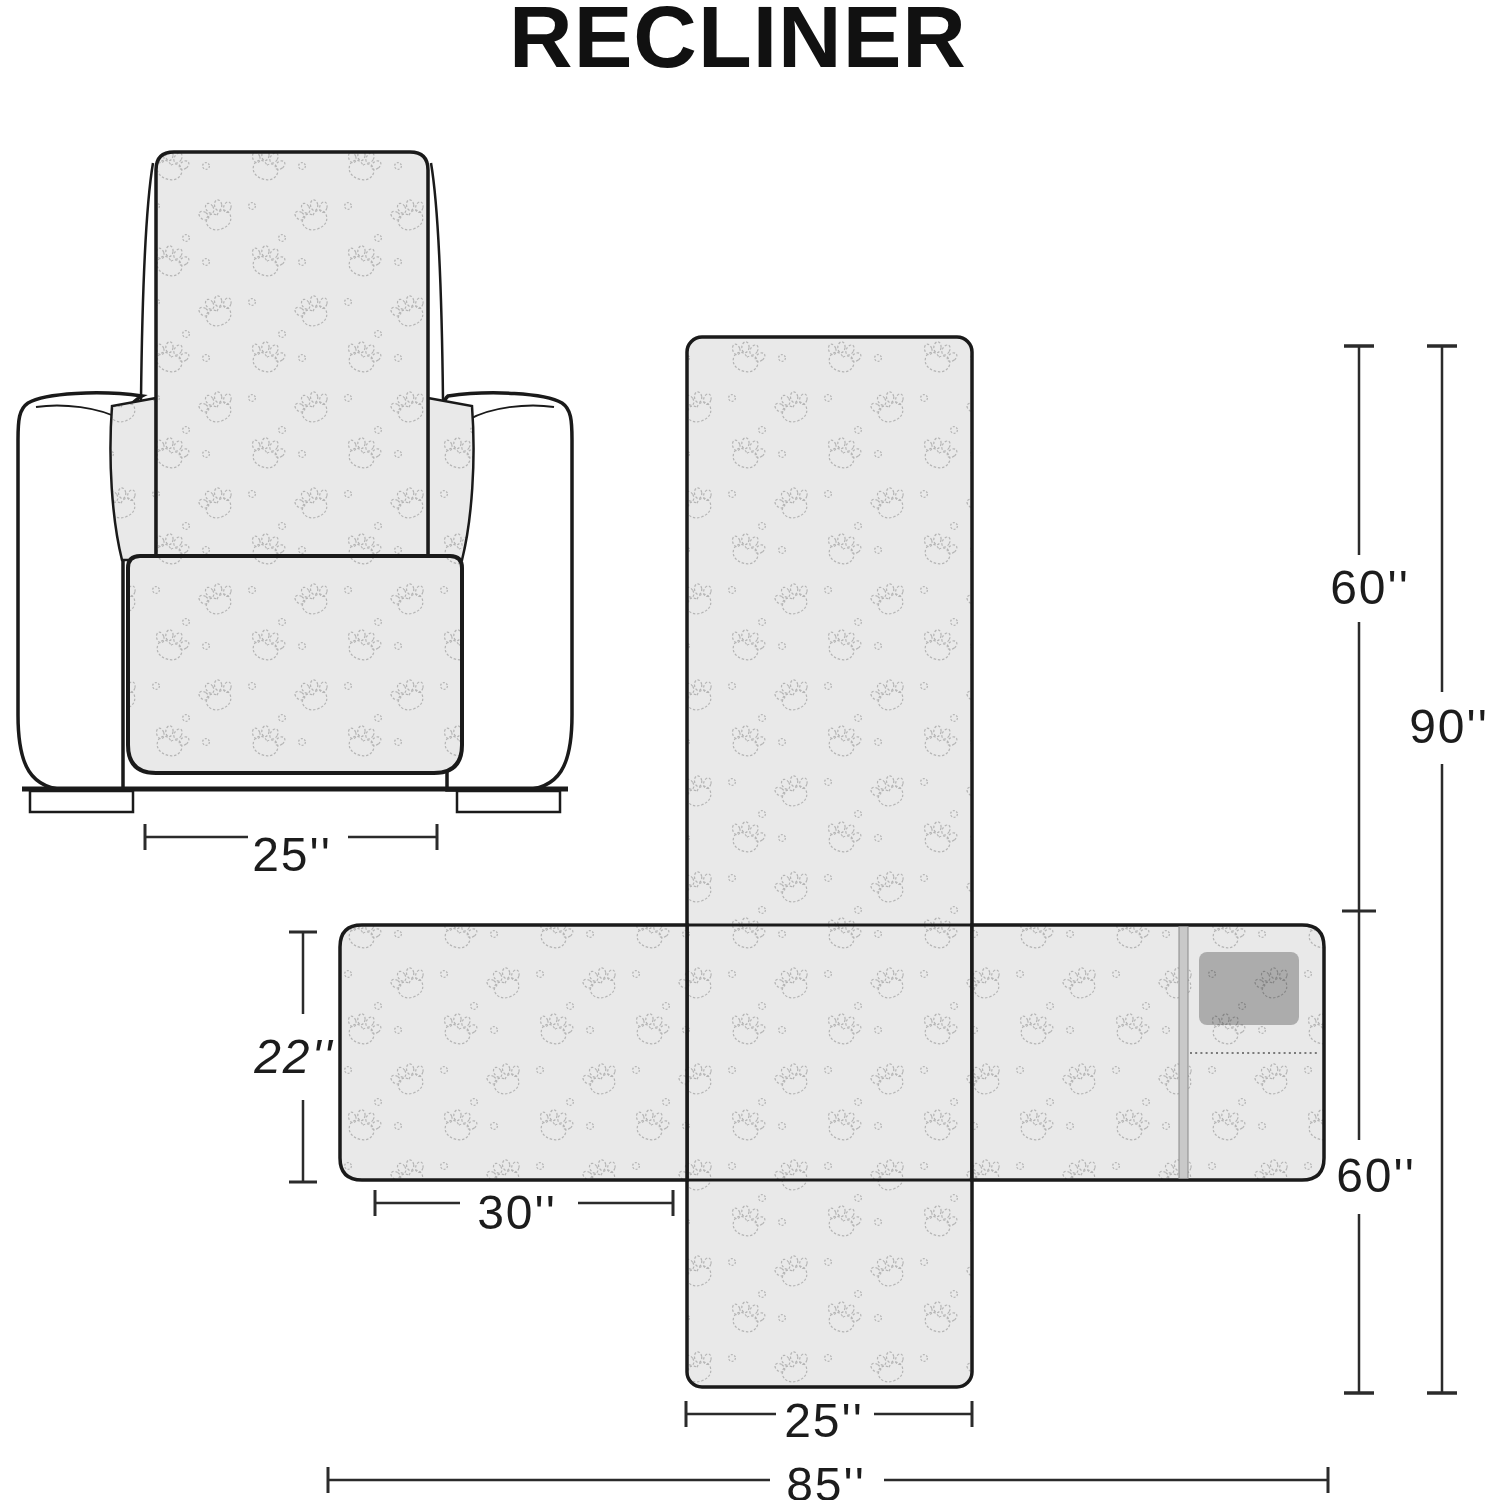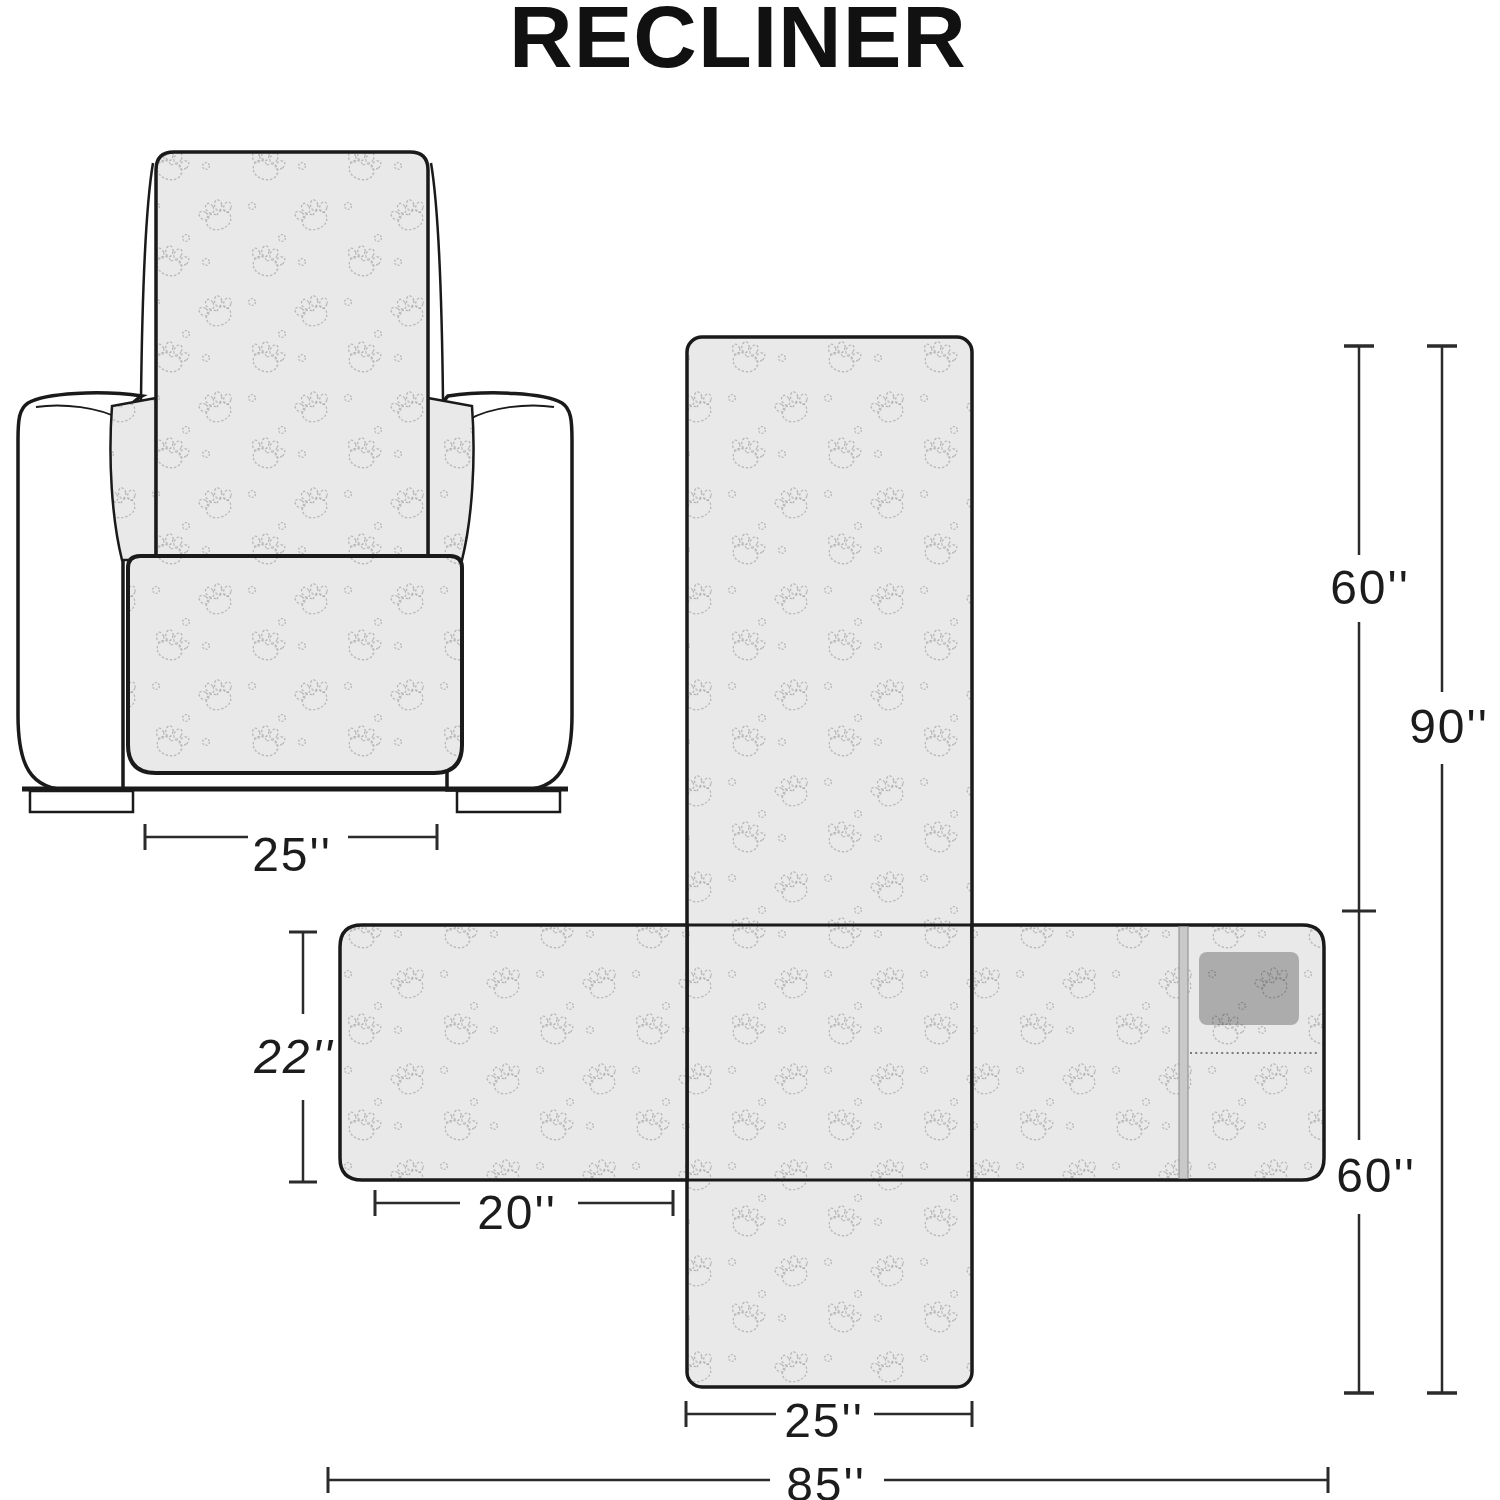--- a/index.html
+++ b/index.html
@@ -132,20 +132,20 @@
         <line x1="1442" y1="346" x2="1442" y2="692"></line>
           <line x1="1442" y1="764" x2="1442" y2="1393"></line>
         <line x1="1427" y1="346" x2="1457" y2="346" stroke-width="3.5"></line>
           <line x1="1427" y1="1393" x2="1457" y2="1393" stroke-width="3.5"></line>
       </g>
     </g>
   </svg>
 
   <div class="dim-label" style="left:292px;top:855px;">25''</div>
   <div class="dim-label" style="left:294px;top:1057px;font-style:italic;">22''</div>
-  <div class="dim-label" style="left:517px;top:1213px;">20''</div>
+  <div class="dim-label" style="left:517px;top:1213px;">30''</div>
   <div class="dim-label" style="left:824px;top:1421px;">25''</div>
   <div class="dim-label" style="left:826px;top:1485px;">85''</div>
   <div class="dim-label" style="left:1370px;top:588px;">60''</div>
   <div class="dim-label" style="left:1449px;top:727px;">90''</div>
   <div class="dim-label" style="left:1376px;top:1176px;">60''</div>
 
 </div>
 
 </body></html>

